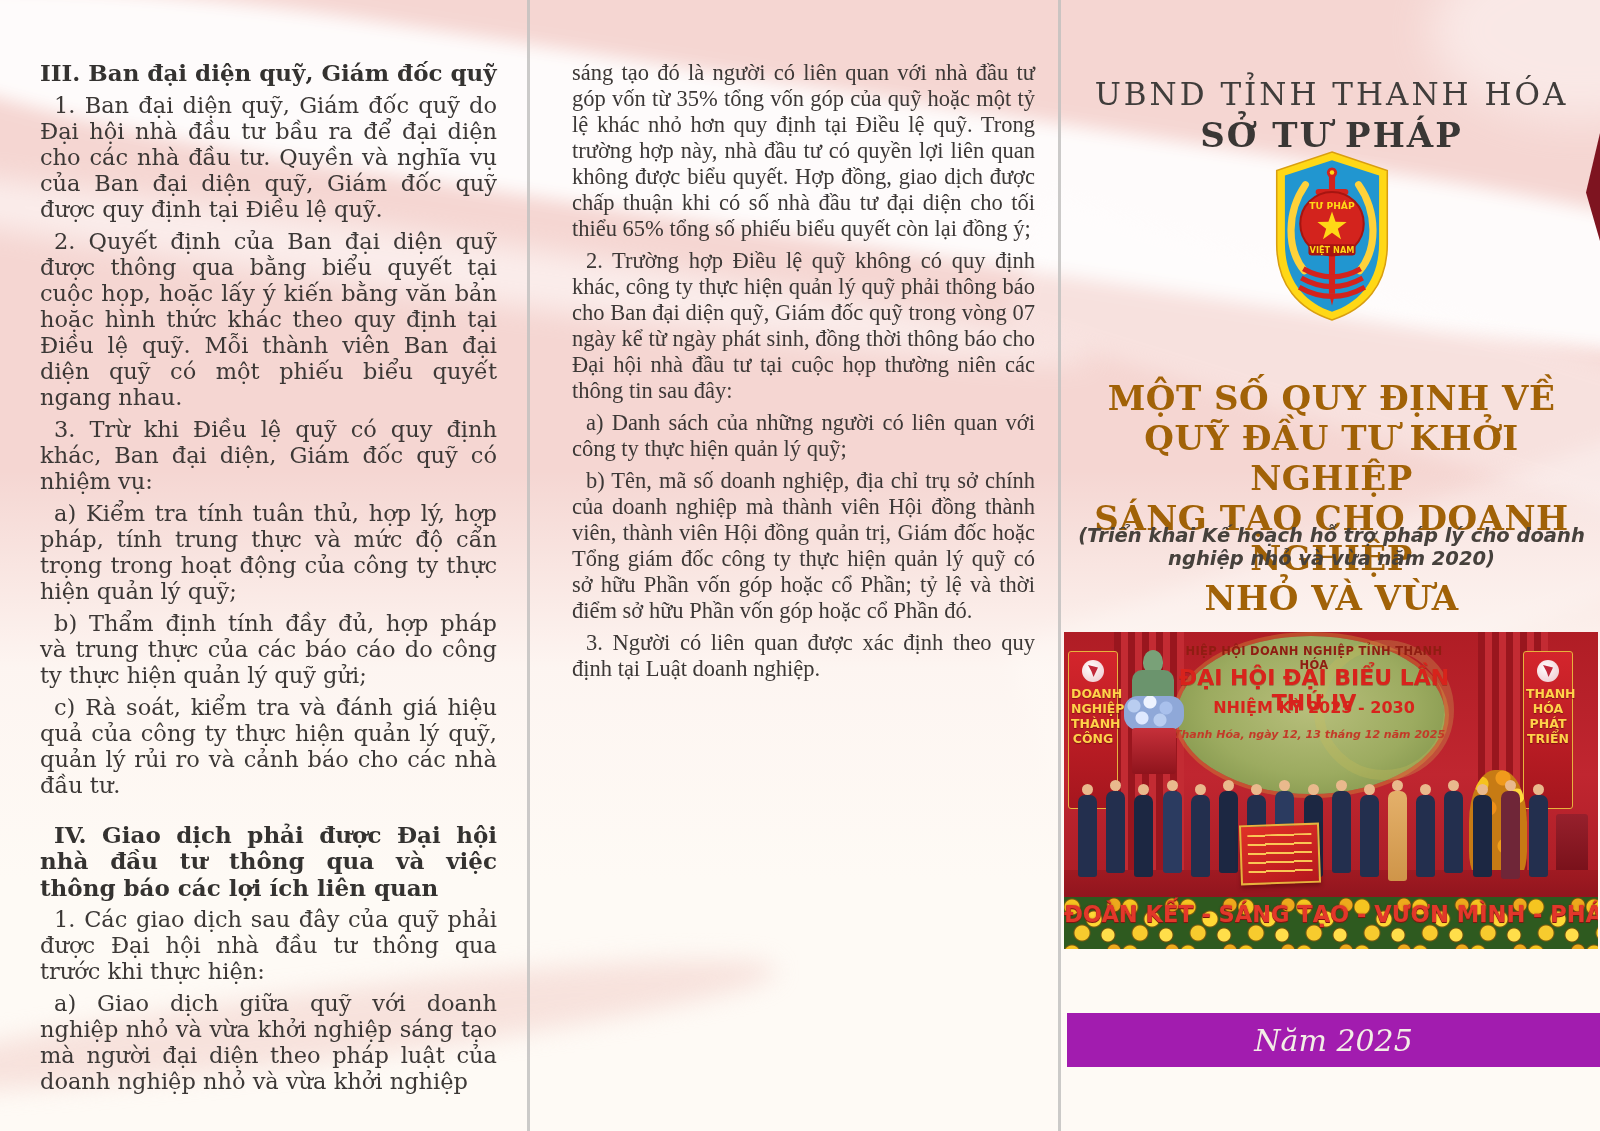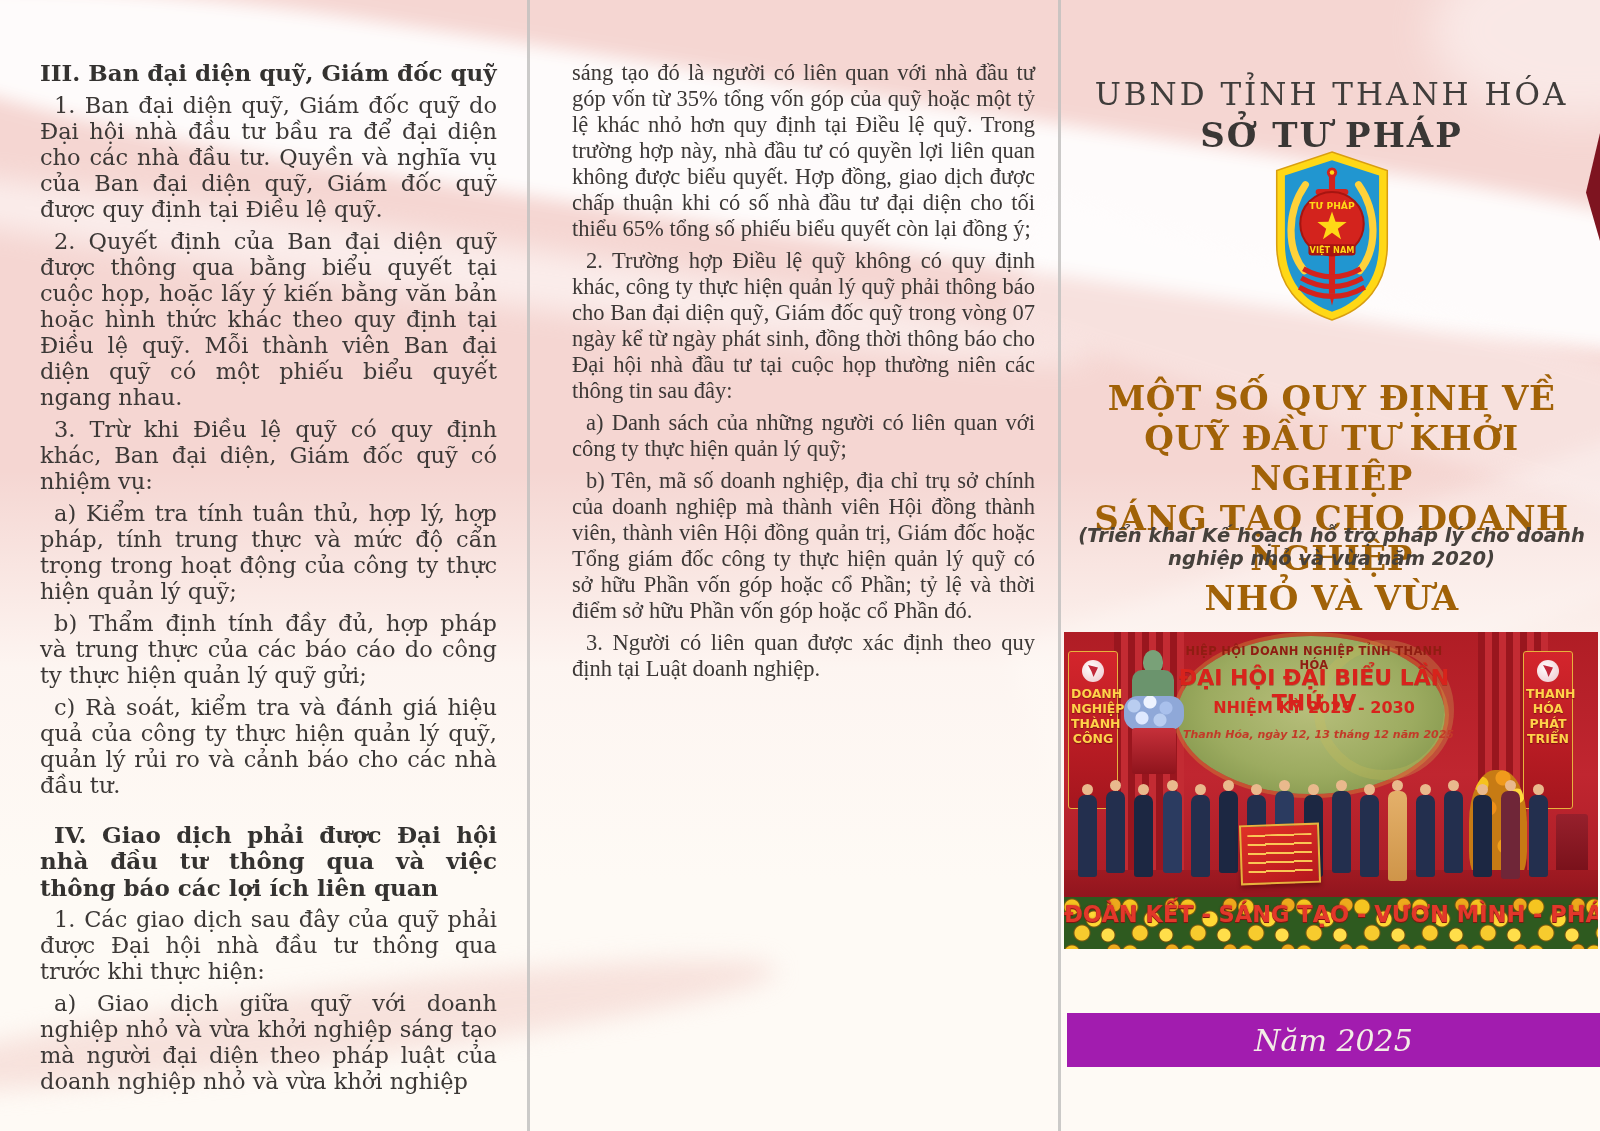--- a/index.html
+++ b/index.html
@@ -62,21 +62,21 @@
            background:radial-gradient(ellipse at 50% 45%,#b8bf7c 0%,#9cab60 55%,#83964c 85%,#76893f 100%);
            box-shadow:0 0 0 4px rgba(216,164,58,.35);}
   .ph-emblem-wm{position:absolute;left:250px;top:8px;width:120px;height:120px;border-radius:50%;
            border:10px solid rgba(205,190,90,.35);opacity:.8;}
   .ph-assoc{position:absolute;left:110px;width:280px;top:12px;text-align:center;
             font-size:11.5px;font-weight:bold;color:#8f1d12;letter-spacing:.3px;}
   .ph-title{position:absolute;left:95px;width:310px;top:33px;text-align:center;
             font-size:22px;font-weight:900;color:#d8231c;text-shadow:0 1px 0 rgba(120,20,10,.35);}
   .ph-term{position:absolute;left:110px;width:280px;top:66px;text-align:center;
             font-size:16px;font-weight:800;color:#d8231c;}
-  .ph-date{position:absolute;left:110px;width:280px;top:96px;text-align:right;
+  .ph-date{position:absolute;left:110px;width:280px;top:96px;text-align:left;
             font-size:11px;font-style:italic;font-weight:600;color:#c33a28;}
   .banner{position:absolute;top:19px;width:50px;height:158px;padding-top:6px;box-sizing:border-box;
           background:linear-gradient(180deg,#d4252c,#a5161e);border:1.5px solid #e7b23c;border-radius:3px;
           text-align:center;}
   .banner span{display:inline-block;width:44px;font-size:12.5px;line-height:15px;font-weight:800;
           color:#ffd24a;text-shadow:0 1px 1px rgba(90,10,10,.6);}
   .ban-l{left:4px;} .ban-r{left:459px;}
   .bem{display:block;margin:2px auto 4px auto;width:22px;height:22px;border-radius:50%;
        background:radial-gradient(circle at 40% 35%,#ffffff 0%,#f6dde0 55%,#e9c9cd 100%);
        position:relative;}

